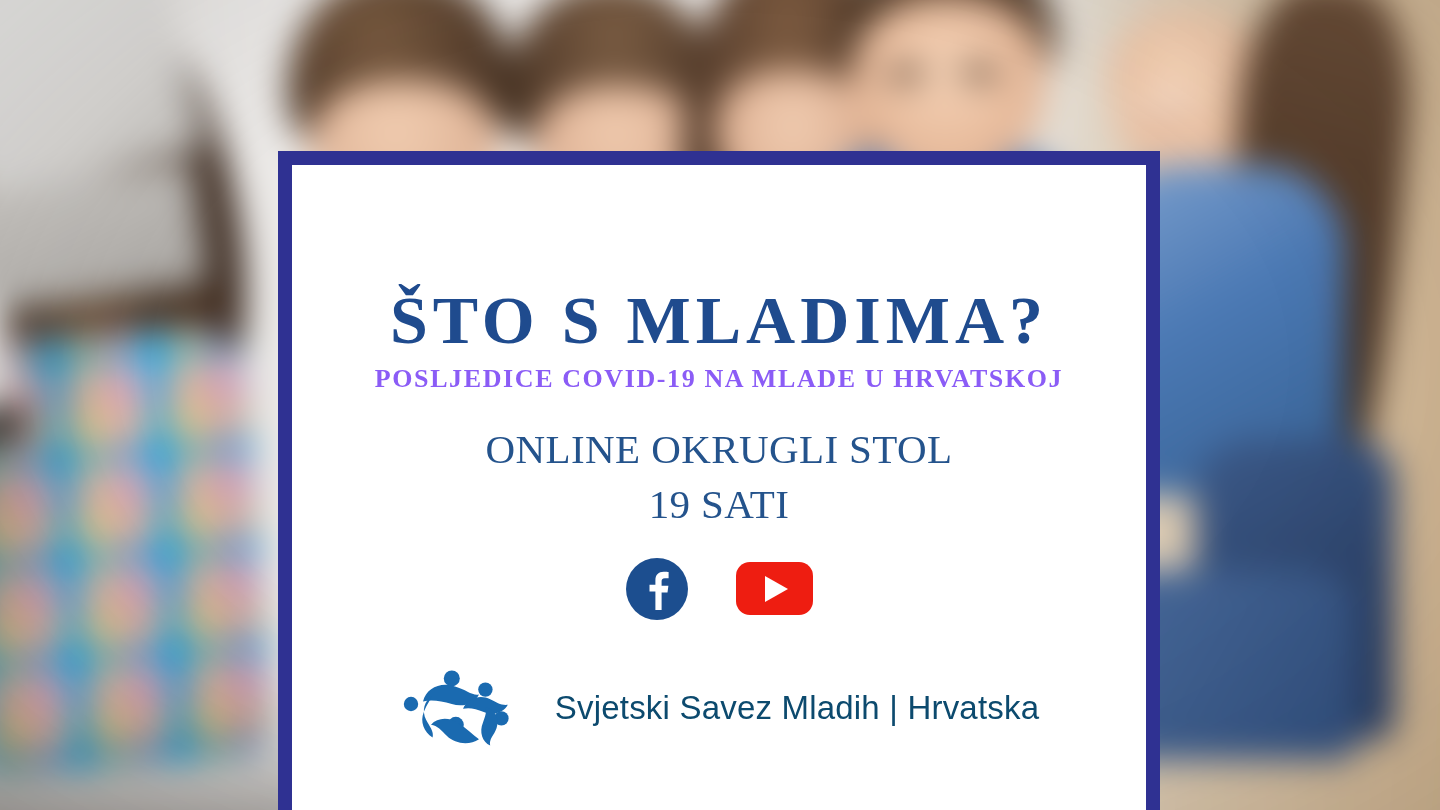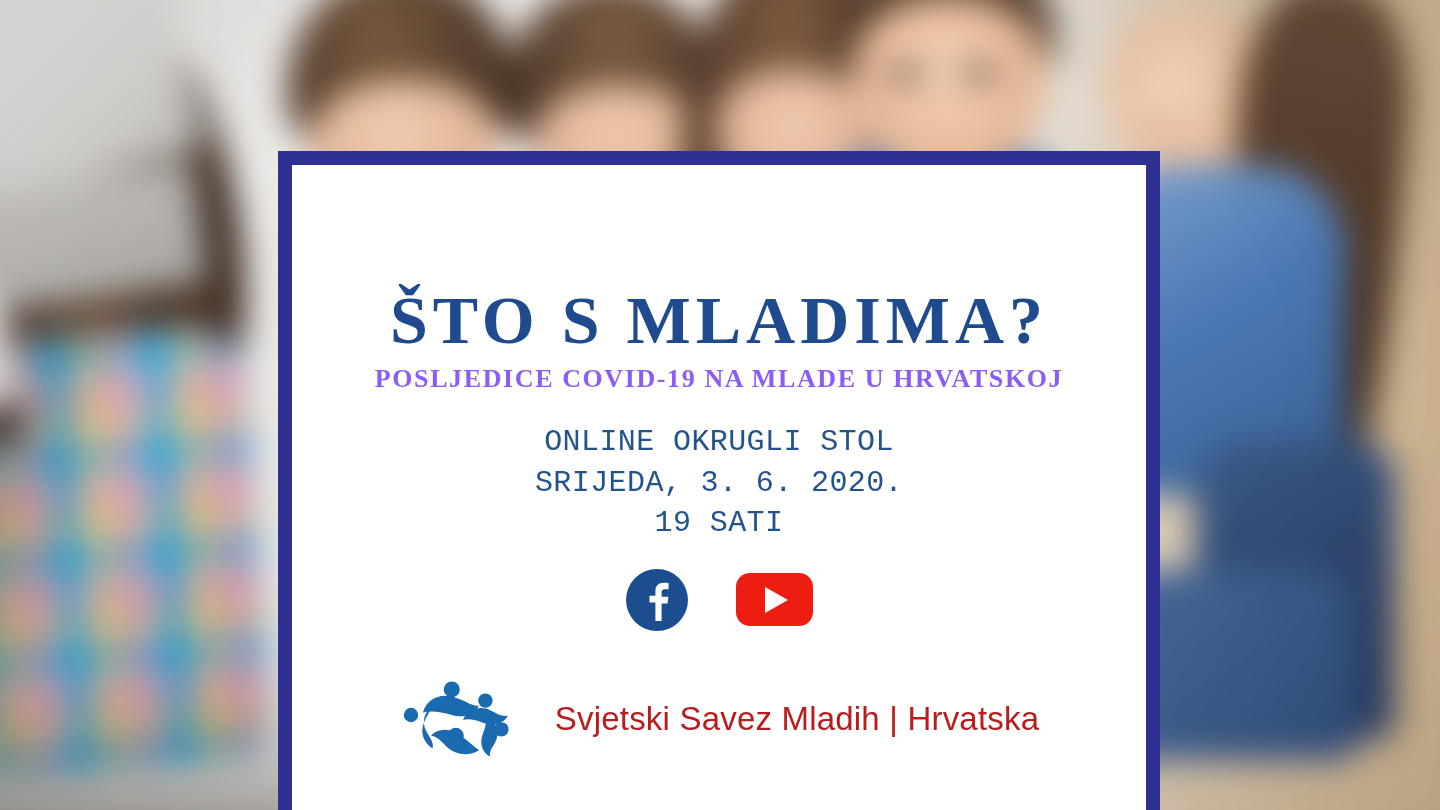--- a/index.html
+++ b/index.html
@@ -271,23 +271,23 @@
     color:#8b5cf6;
     white-space:nowrap;
   }
 
   .lines {
     margin-top:30px;
     text-align:center;
     color:#24538c;
   }
   .line {
-    font-family:Liberation Mono, monospace;
+    font-family:Liberation Serif, serif;
     font-weight:400;
-    font-size:30px;
+    font-size:41px;
     line-height:1.35;
     letter-spacing:.4px;
     white-space:nowrap;
   }
 
   .socials {
     margin-top:25px;
     display:flex;
     align-items:center;
     gap:48px;
@@ -318,21 +318,21 @@
     display:flex;
     align-items:center;
     gap:28px;
   }
   .brand-mark { width:128px; height:88px; display:block; }
   .brand-name {
     font-family:"Liberation Sans", sans-serif;
     font-weight:400;
     font-size:33px;
     letter-spacing:.2px;
-    color:#b91c1c;
+    color:#0c4a6e;
     white-space:nowrap;
   }
 </style>
 </head>
 <body>
 
 <div id="poster">
 
   <div class="bg">
     <div class="bg-layer bg-blur">
@@ -380,21 +380,20 @@
 
   <div class="card">
     <div class="card-inner">
 
       <div class="title">ŠTO S MLADIMA?</div>
 
       <div class="subtitle">POSLJEDICE COVID-19 NA MLADE U HRVATSKOJ</div>
 
       <div class="lines">
         <div class="line">ONLINE OKRUGLI STOL</div>
-        <div class="line">SRIJEDA, 3. 6. 2020.</div>
         <div class="line">19 SATI</div>
       </div>
 
       <div class="socials">
 
         <a class="fb" href="#">
           <span>
             <svg width="32" height="42" viewBox="0 0 32 42" aria-hidden="true">
               <path fill="#ffffff" d="M20.6 42V24.6h5.9l0.9-6.8h-6.8v-4.3c0-2 0.5-3.3 3.4-3.3h3.6V4.1
                        C26.9 3.9 24.9 3.7 22.6 3.7c-4.9 0-8.2 3-8.2 8.4v4.7H8.5v6.8h5.9V42H20.6z"></path>

